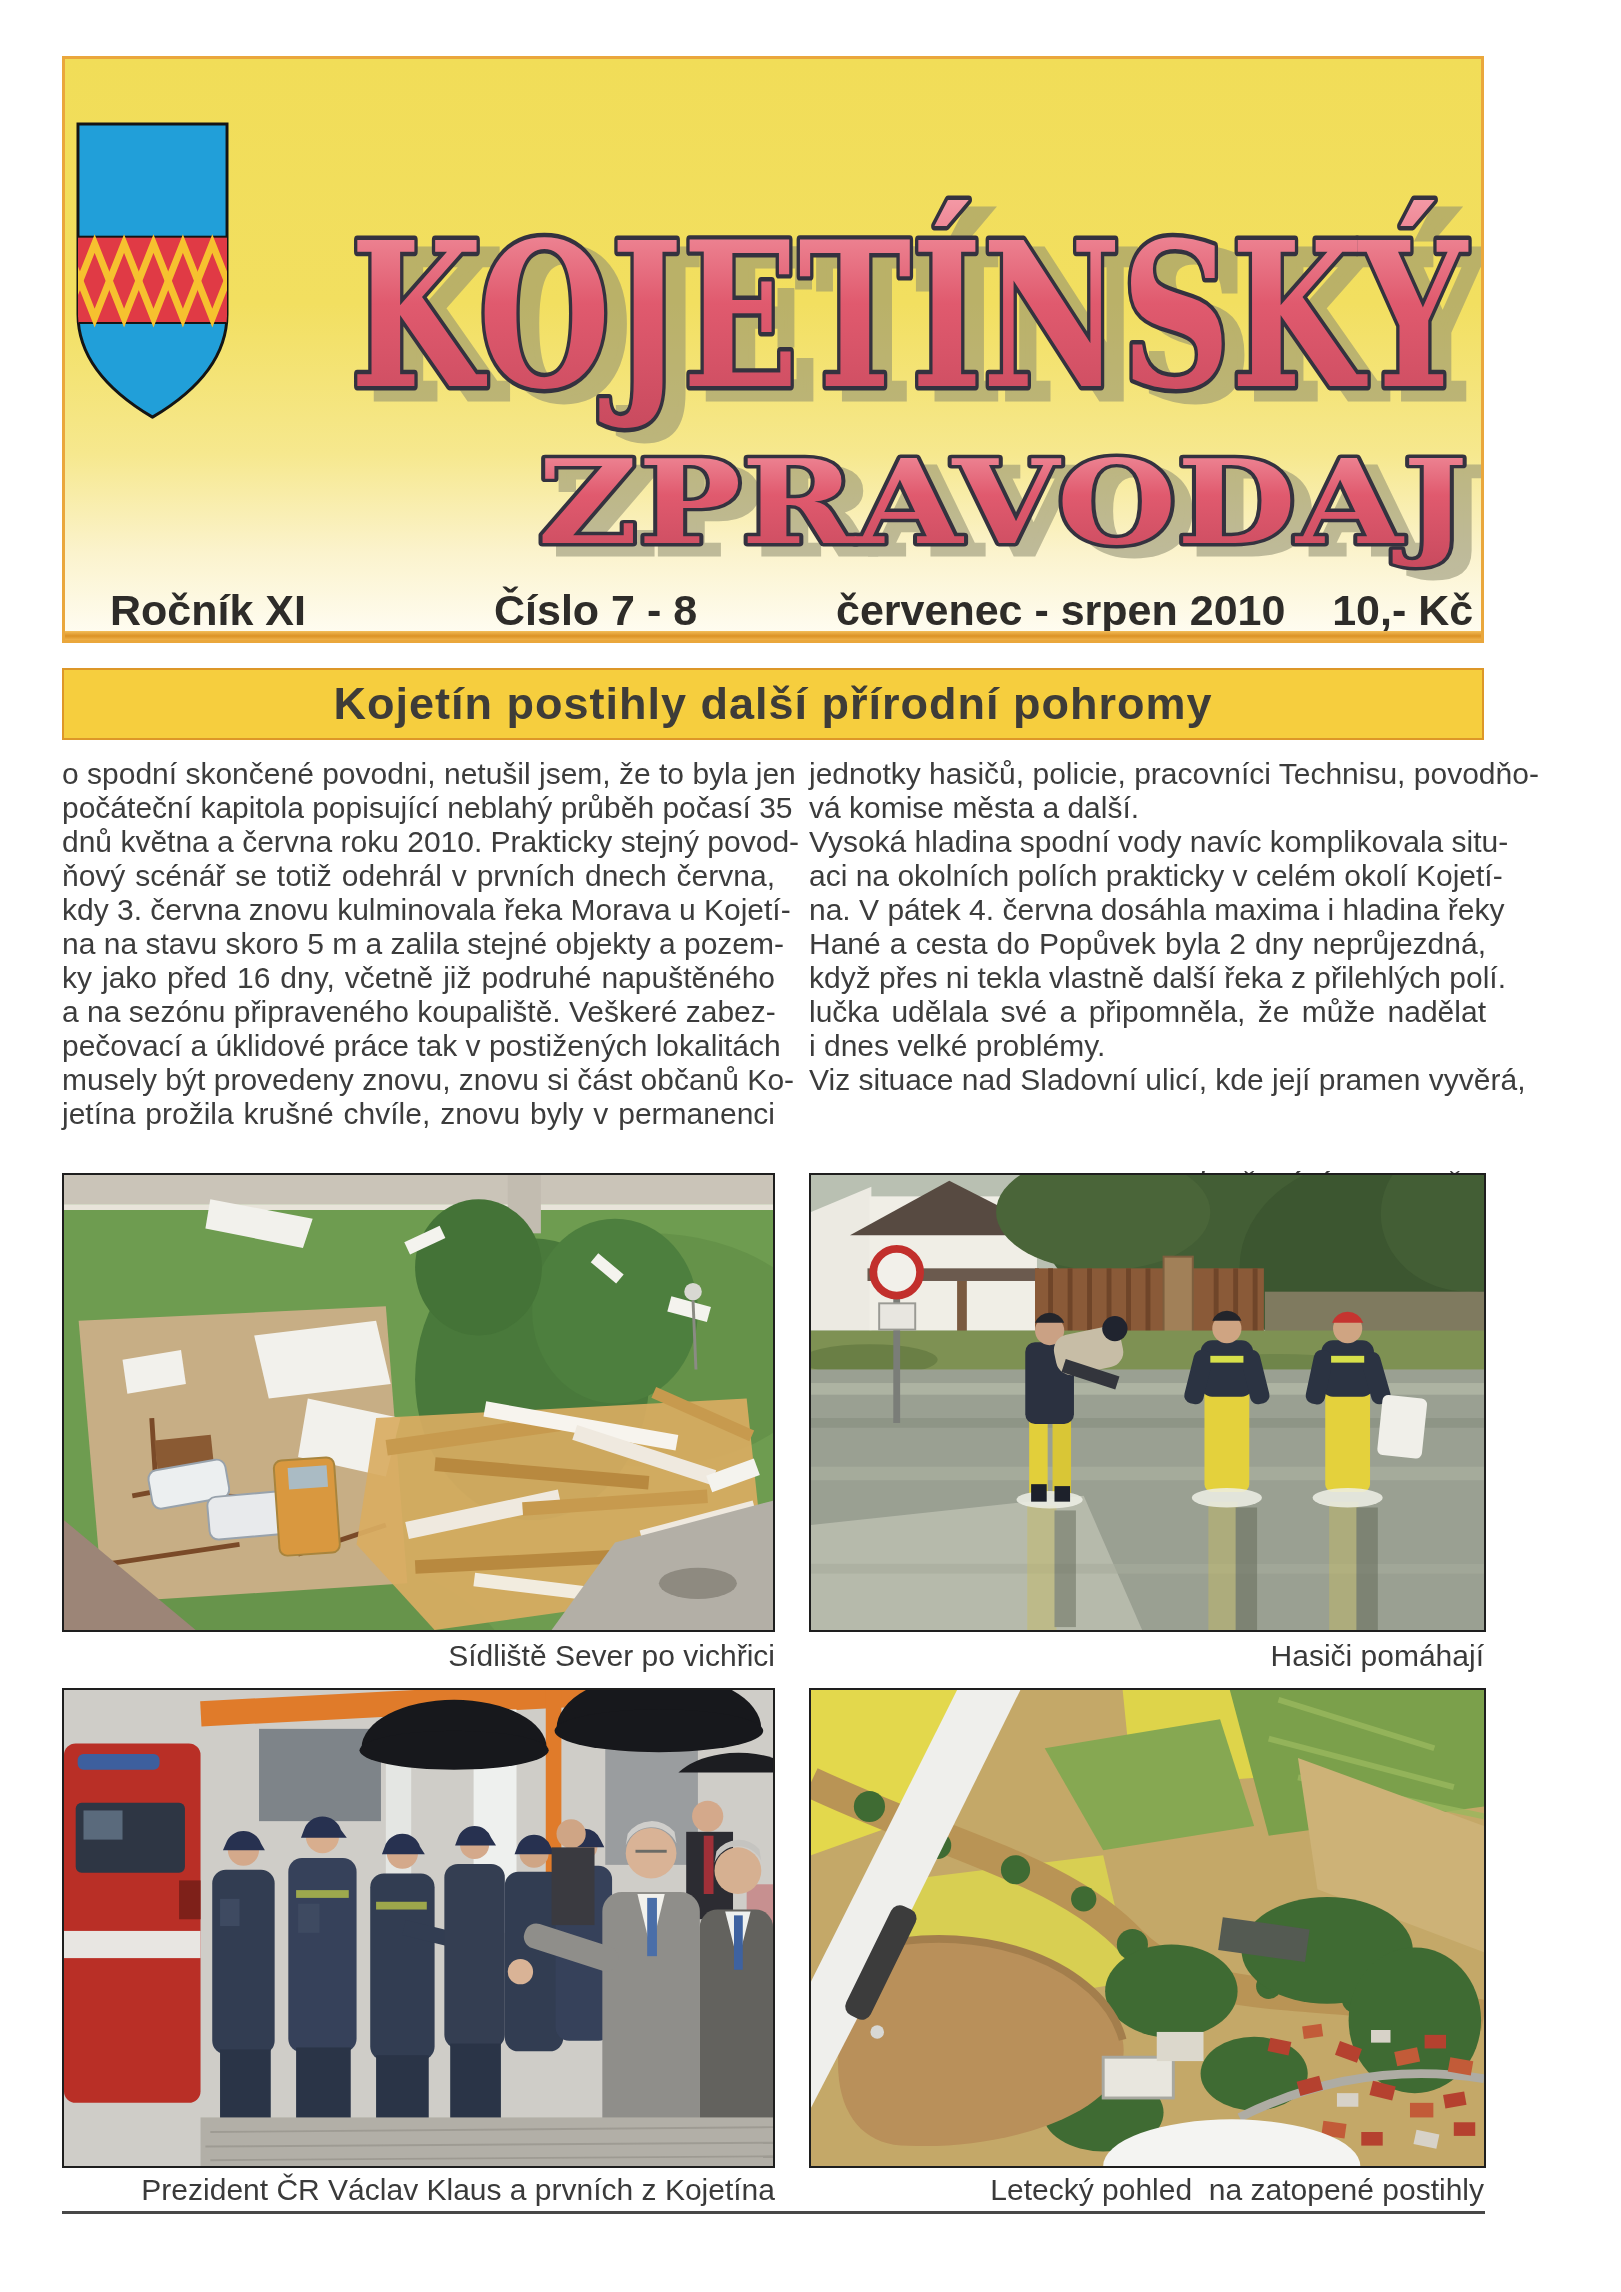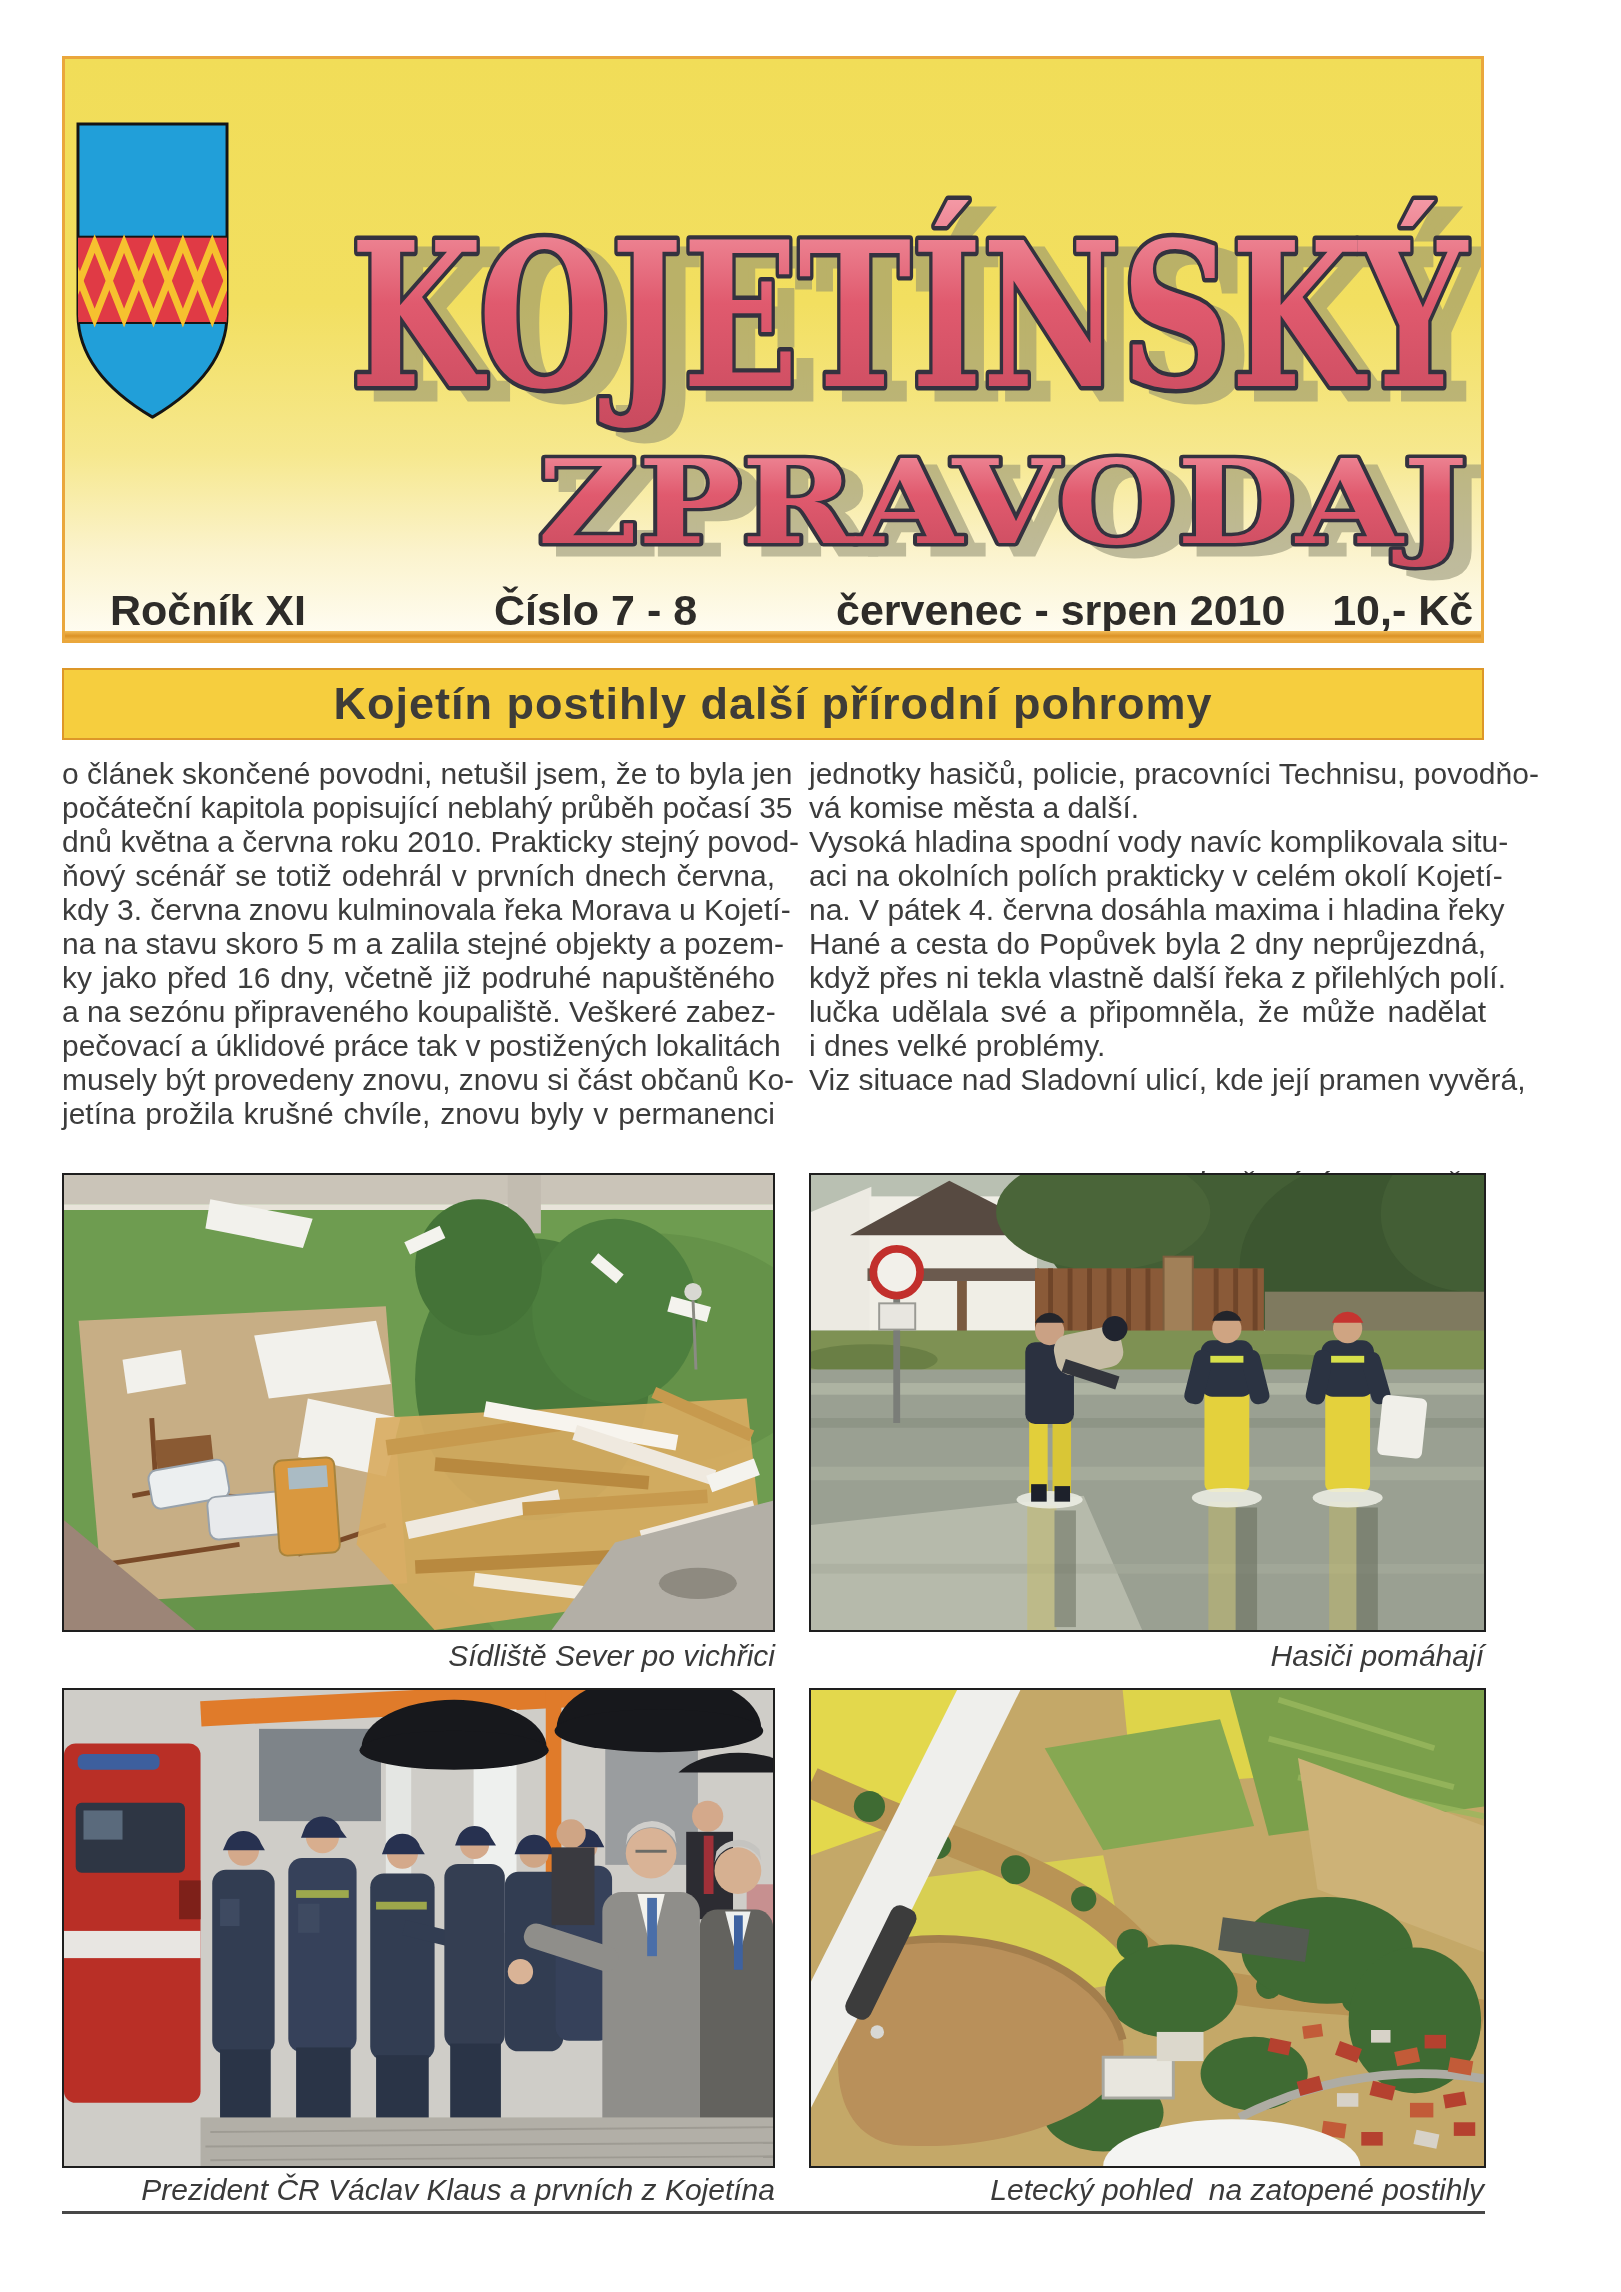--- a/index.html
+++ b/index.html
@@ -34,21 +34,21 @@
   .continuation{position:absolute;right:0;bottom:0;height:34px;line-height:34px;
     font-style:italic;color:#3c3c3c;}
 
   
   .photo{position:absolute;border:2px solid #1e1e1e;background:#ddd;font-size:0;line-height:0;}
   .ph-tl{left:62px;top:1173px;width:709px;height:455px;}
   .ph-tr{left:809px;top:1173px;width:673px;height:455px;}
   .ph-bl{left:62px;top:1688px;width:709px;height:476px;}
   .ph-br{left:809px;top:1688px;width:673px;height:476px;}
   .photo svg{display:block;width:100%;height:100%;}
-  .caption{position:absolute;height:39px;font-size:30px;font-style:italic;color:#3a3a3a;
+  .caption{position:absolute;height:39px;font-size:30px;color:#3a3a3a;
     text-align:right;white-space:pre;}
   .cap-tl{left:62px;top:1639px;width:713px;}
   .cap-tr{left:809px;top:1639px;width:675px;}
   .cap-bl{left:62px;top:2173px;width:713px;}
   .cap-br{left:809px;top:2173px;width:675px;}
 
   .bottom-rule{position:absolute;left:62px;top:2211px;width:1423px;height:2.9px;background:#474747;}
 </style>
 </head>
 <body>
@@ -95,21 +95,21 @@
     </div>
 
     <div class="masthead-rule"></div>
   </header>
 
   <div class="headline-bar">
     <span>Kojetín postihly další přírodní pohromy</span>
   </div>
 
   <div class="col col-left">
-      <div class="bodyline">o článek skončené povodni, netušil jsem, že to byla jen</div>
+      <div class="bodyline">o spodní skončené povodni, netušil jsem, že to byla jen</div>
       <div class="bodyline">počáteční kapitola popisující neblahý průběh počasí 35</div>
       <div class="bodyline">dnů května a června roku 2010. Prakticky stejný povod-</div>
       <div class="bodyline">ňový scénář se totiž odehrál v prvních dnech června,</div>
       <div class="bodyline">kdy 3. června znovu kulminovala řeka Morava u Kojetí-</div>
       <div class="bodyline">na na stavu skoro 5 m a zalila stejné objekty a pozem-</div>
       <div class="bodyline">ky jako před 16 dny, včetně již podruhé napuštěného</div>
       <div class="bodyline">a na sezónu připraveného koupaliště. Veškeré zabez-</div>
       <div class="bodyline">pečovací a úklidové práce tak v postižených lokalitách</div>
       <div class="bodyline">musely být provedeny znovu, znovu si část občanů Ko-</div>
       <div class="bodyline">jetína prožila krušné chvíle, znovu byly v permanenci</div>

